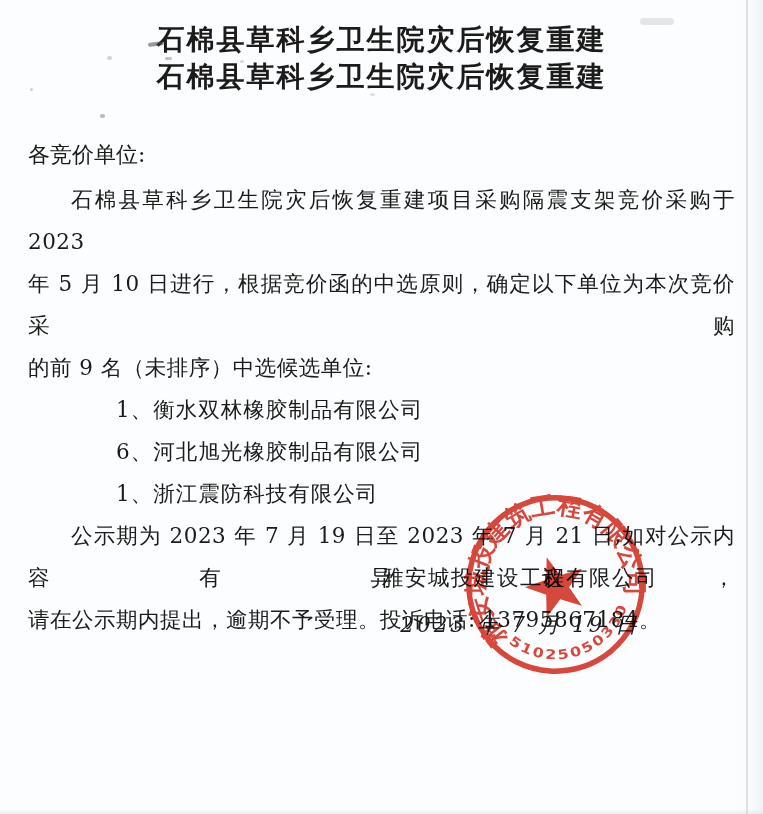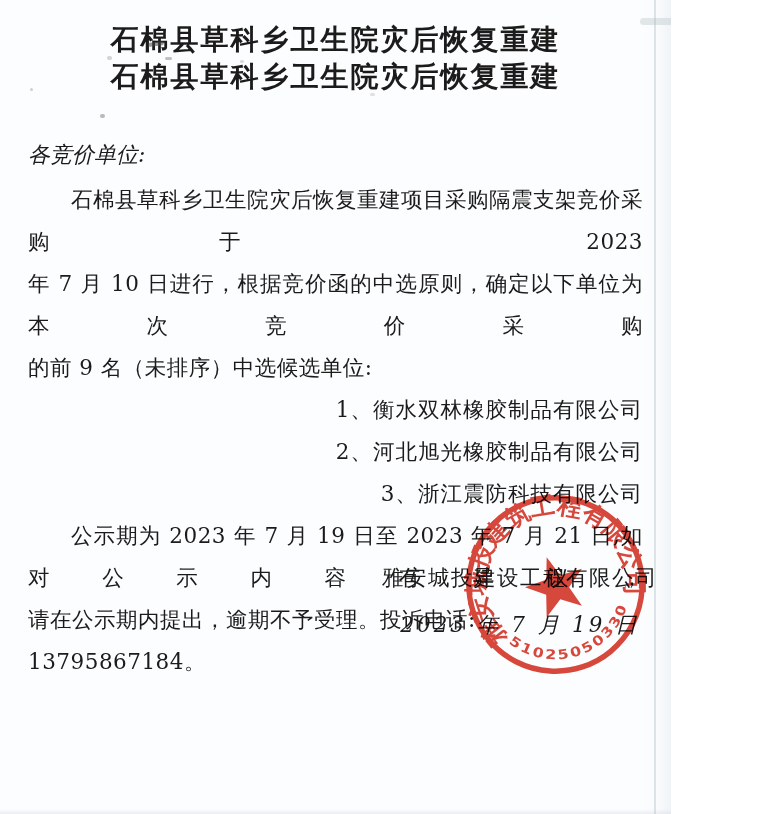--- a/index.html
+++ b/index.html
@@ -1,34 +1,34 @@
 <!DOCTYPE html>
 <html><head>
 <meta charset="utf-8">
 <style>
   html,body{margin:0;padding:0;background:#ffffff;}
   .page{
     position:relative;
-    width:671px;height:814px;
+    width:763px;height:814px;
     margin:0;
     background:
       linear-gradient(270deg, rgba(200,212,220,0.22) 0px, rgba(200,212,220,0.05) 14px, rgba(255,255,255,0) 30px),
       linear-gradient(0deg, rgba(195,205,212,0.30) 0px, rgba(255,255,255,0) 5px),
       #fcfdfe;
     overflow:hidden;
     font-family:"DejaVu Serif","Liberation Serif",serif;
     color:#1b1b1b;
   }
   .edge-line{position:absolute;top:0;bottom:0;right:15px;width:2px;background:rgba(175,190,198,0.40);}
   .title{padding-top:21px;text-align:center;font-weight:700;font-size:28px;line-height:37px;letter-spacing:2px;}
-  .salutation{margin:45px 28px 0 28px;font-size:22px;line-height:30px;font-style:italic;}
+  .salutation{margin:45px 28px 0 28px;font-size:22px;line-height:30px;}
   .bodytext{margin:9px 28px 0 28px;font-size:21.5px;line-height:42px;letter-spacing:0.5px;}
   .line-justify{text-align:justify;text-align-last:justify;}
   .indent{text-indent:2em;}
-  .winners{margin:0 28px 0 28px;padding-left:88px;font-size:21.5px;line-height:42px;letter-spacing:1px;text-align:right;}
+  .winners{margin:0 28px 0 28px;padding-left:88px;font-size:21.5px;line-height:42px;letter-spacing:1px;}
   .para2{margin:0 28px;font-size:21.5px;line-height:42px;letter-spacing:0.5px;}
   .signature{position:absolute;left:330px;top:562px;width:380px;text-align:center;z-index:2;}
   .signature .company{font-size:21.5px;line-height:32px;letter-spacing:1.5px;}
   .signature .date{margin-top:15px;font-size:21.5px;line-height:32px;letter-spacing:3px;font-style:italic;}
   .seal{position:absolute;left:457px;top:486px;width:197px;height:197px;z-index:5;
         mix-blend-mode:multiply;opacity:0.92;}
   .seal text{font-family:"DejaVu Sans","Liberation Sans",sans-serif;font-weight:700;}
   .speck{position:absolute;border-radius:2px;}
   .sp1{left:148px;top:42px;width:16px;height:4px;background:rgba(70,70,70,0.55);transform:rotate(-8deg);}
   .sp2{left:165px;top:57px;width:7px;height:3px;background:rgba(100,100,100,0.40);}
@@ -59,28 +59,28 @@
 
   <div class="title">
     <div>石棉县草科乡卫生院灾后恢复重建</div>
     <div>石棉县草科乡卫生院灾后恢复重建</div>
   </div>
 
   <div class="salutation">各竞价单位:</div>
 
   <div class="bodytext">
     <div class="line-justify indent">石棉县草科乡卫生院灾后恢复重建项目采购隔震支架竞价采购于 2023</div>
-    <div class="line-justify">年 7 月 10 日进行，根据竞价函的中选原则，确定以下单位为本次竞价采购</div>
+    <div class="line-justify">年 5 月 10 日进行，根据竞价函的中选原则，确定以下单位为本次竞价采购</div>
     <div>的前 9 名（未排序）中选候选单位:</div>
   </div>
 
   <div class="winners">
     <div>1、衡水双林橡胶制品有限公司</div>
-    <div>2、河北旭光橡胶制品有限公司</div>
-    <div>3、浙江震防科技有限公司</div>
+    <div>6、河北旭光橡胶制品有限公司</div>
+    <div>1、浙江震防科技有限公司</div>
   </div>
 
   <div class="para2">
     <div class="line-justify indent">公示期为 2023 年 7 月 19 日至 2023 年 7 月 21 日,如对公示内容有异议，</div>
     <div>请在公示期内提出，逾期不予受理。投诉电话: 13795867184。</div>
   </div>
 
   <div class="signature">
     <div class="company">雅安城投建设工程有限公司</div>
     <div class="date">2023 年 7 月 19 日</div>

